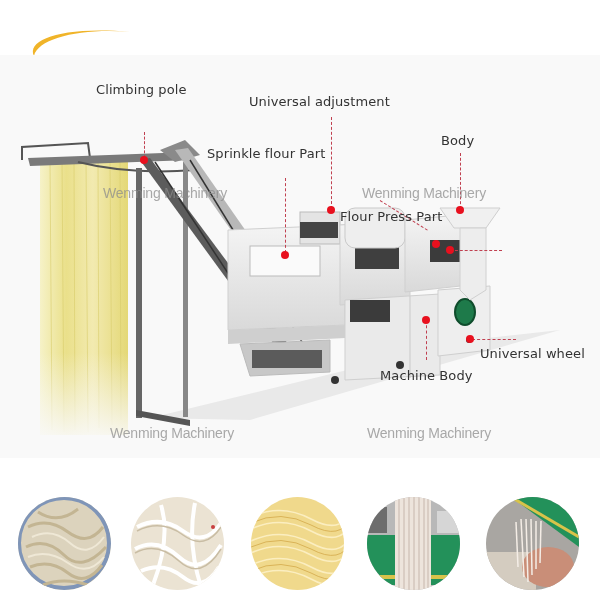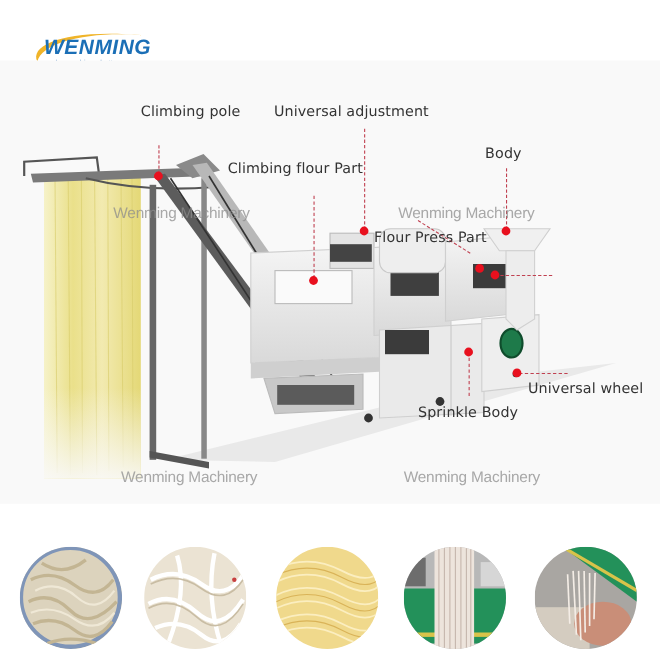--- a/index.html
+++ b/index.html
@@ -31,21 +31,20 @@
     
     .thumb { position: absolute; top: 497px; width: 93px; height: 93px; border-radius: 50%; overflow: hidden; }
   </style>
 </head>
 <body>
 
 <div class="logo">
   <svg class="logo-arc" width="130" height="42">
     <path d="M12 34 C 4 18, 40 4, 108 10 C 60 6, 16 16, 12 34 Z" fill="#f0b429"></path>
   </svg>
-  <span class="logo-word">WENMING</span>
   <span class="logo-tag">make machines better</span>
 </div>
 
 <div class="band"></div>
 
 <svg class="machine" width="600" height="460">
   <defs>
     <linearGradient id="noodle" x1="0" x2="1">
       <stop offset="0" stop-color="#f6f2c8"></stop>
       <stop offset="0.3" stop-color="#eae08a"></stop>
@@ -129,27 +128,27 @@
 
 <div class="dot" style="left:140px; top:156px;"></div>
 <div class="dot" style="left:327px; top:206px;"></div>
 <div class="dot" style="left:281px; top:251px;"></div>
 <div class="dot" style="left:456px; top:206px;"></div>
 <div class="dot" style="left:432px; top:240px;"></div>
 <div class="dot" style="left:446px; top:246px;"></div>
 <div class="dot" style="left:422px; top:316px;"></div>
 <div class="dot" style="left:466px; top:335px;"></div>
 
-<span class="label" style="left:96px; top:94px;margin-left:32px;">Climbing pole</span>
+<span class="label" style="left:96px; top:82px;">Climbing pole</span>
 <span class="label" style="left:249px; top:94px;">Universal adjustment</span>
-<span class="label" style="left:207px; top:146px;">Climbing flour Part</span>
+<span class="label" style="left:207px; top:146px;">Sprinkle flour Part</span>
 <span class="label" style="left:441px; top:133px;">Body</span>
 <span class="label" style="left:340px; top:177px;margin-top:32px;">Flour Press Part</span>
 <span class="label" style="left:480px; top:346px;">Universal wheel</span>
-<span class="label" style="left:380px; top:368px;">Sprinkle Body</span>
+<span class="label" style="left:380px; top:368px;">Machine Body</span>
 
 <span class="watermark" style="left:103px; top:185px;">Wenming Machinery</span>
 <span class="watermark" style="left:362px; top:185px;">Wenming Machinery</span>
 <span class="watermark" style="left:110px; top:425px;">Wenming Machinery</span>
 <span class="watermark" style="left:367px; top:425px;">Wenming Machinery</span>
 
 <div class="thumb" style="left:18px;">
   <svg width="93" height="93">
     <rect width="93" height="93" fill="#dcd3bd"></rect>
     <circle cx="46" cy="46" r="45" fill="none" stroke="#7f95b8" stroke-width="4"></circle>

